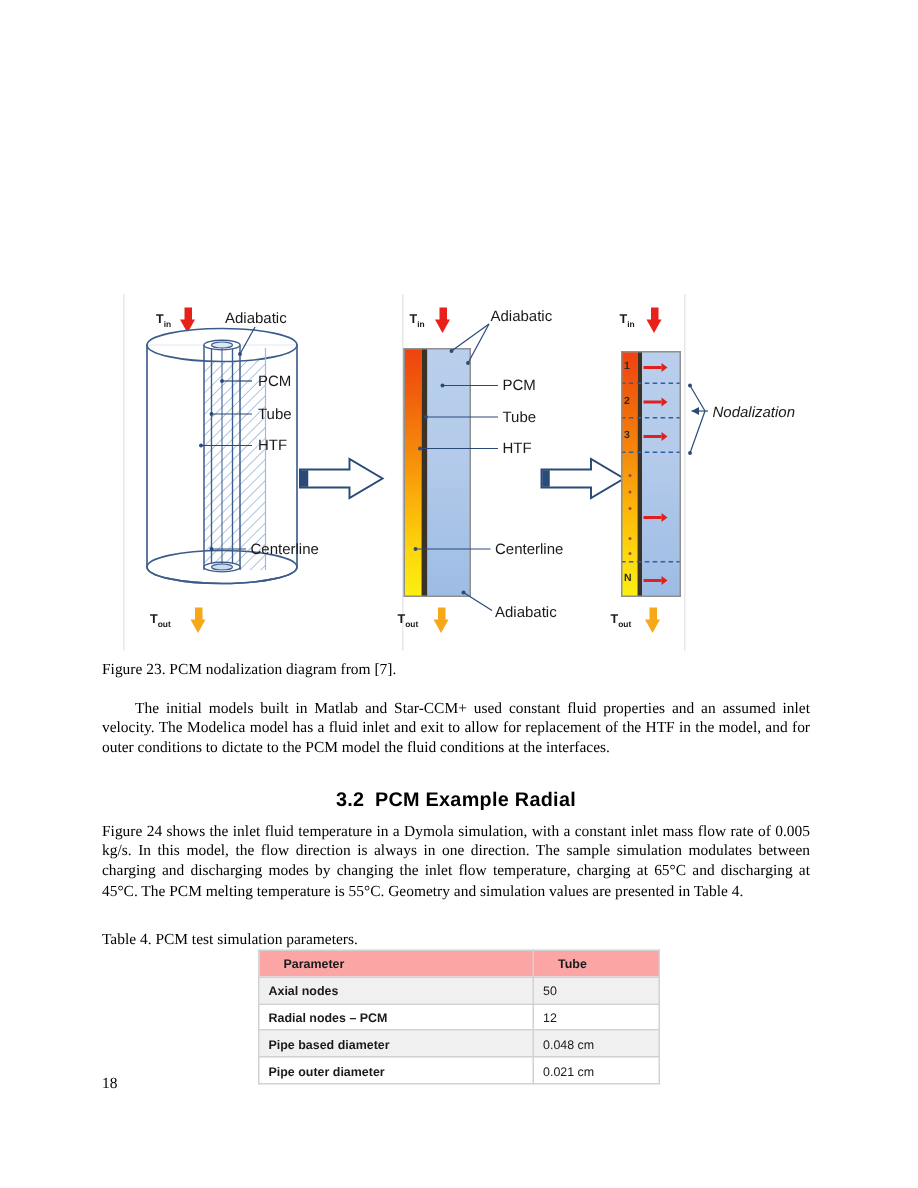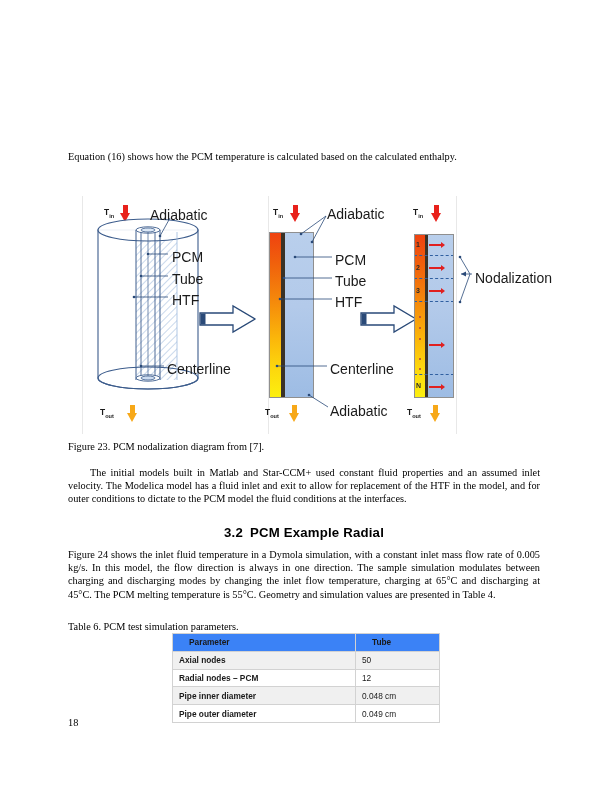--- a/index.html
+++ b/index.html
@@ -69,21 +69,21 @@
   }
   .figure .frame-line {
     position: absolute;
     top: 0; bottom: 0;
     width: 1px;
     background: #e8e8e8;
   }
   .fig-label {
     position: absolute;
     font-family: "Liberation Sans", "DejaVu Sans", sans-serif;
-    font-size: 14px;
+    font-size: 10px;
     color: #1a1a1a;
     white-space: nowrap;
   }
   .tlabel {
     position: absolute;
     font-family: "Liberation Sans", "DejaVu Sans", sans-serif;
     font-size: 8.4px;
     font-weight: 600;
     color: #1a1a1a;
     white-space: nowrap;
@@ -180,29 +180,28 @@
   }
   .tbl td {
     border: 1px solid #d2d2d2;
     padding: 3.4px 6px;
     vertical-align: middle;
     color: #1a1a1a;
   }
   .tbl td.k { font-weight: 700; width: 160px; }
   .tbl td.v { font-weight: 400; }
   .tbl tr.alt td { background: #f0f0f0; }
-  .tbl tr.hdr td { background: #3b82f6; font-weight: 700; padding-left: 16px; }
+  .tbl tr.hdr td { background: #fca5a5; font-weight: 700; padding-left: 16px; }
 </style>
 </head>
 <body>
 
 <div class="page">
 
 
-  <div class="para" id="para-eq16"><span>Equation (16) shows how the PCM temperature is calculated based on the calculated enthalpy.</span></div>
 
   <div class="figure">
 
     <div class="frame-line" style="left:0px;"></div>
     <div class="frame-line" style="left:186px;"></div>
     <div class="frame-line" style="left:374px;"></div>
 
     <div class="tlabel" style="left:22px; top:11px;"><span>T</span><sub>in</sub></div>
     <div class="vArrow red" style="left:38px; top:9px;">
       <div class="shaft"></div>
@@ -379,21 +378,21 @@
           <div class="tip"></div>
         </div>
       <div class="hArrow" style="left:15px; top:152px; width:16px;">
           <div class="ln" style="width:12px;"></div>
           <div class="tip"></div>
         </div>
 
       <div class="outline"></div>
     </div>
 
-    <div class="fig-label" style="left:393px; top:74px;">Nodalization</div>
+    <div class="fig-label" style="left:393px; top:74px;font-style:italic;">Nodalization</div>
 
     <div class="leader" style="left:0; top:0; width:375px; height:238px;">
       <svg width="375" height="238">
         <g stroke="#2a4a78" stroke-width="0.8" fill="none">
           <line x1="388" y1="78" x2="378" y2="61"></line>
           <line x1="388" y1="78" x2="378" y2="106"></line>
           <line x1="390" y1="78" x2="379" y2="78"></line>
         </g>
         <g fill="#2a4a78">
           <circle cx="378" cy="61" r="1.3"></circle>
@@ -412,42 +411,42 @@
   </div>
 
   <div class="para" id="fig-caption">Figure 23. PCM nodalization diagram from [7].</div>
 
   <div class="para" id="para-models"><span class="indent"></span><span>The initial models built in Matlab and Star-CCM+ used constant fluid properties and an assumed inlet velocity. The Modelica model has a fluid inlet and exit to allow for replacement of the HTF in the model, and for outer conditions to dictate to the PCM model the fluid conditions at the interfaces.</span></div>
 
   <h2 class="section-head"><span class="num">3.2</span><span>PCM Example Radial</span></h2>
 
   <div class="para" id="para-example"><span>Figure 24 shows the inlet fluid temperature in a Dymola simulation, with a constant inlet mass flow rate of 0.005 kg/s. In this model, the flow direction is always in one direction. The sample simulation modulates between charging and discharging modes by changing the inlet flow temperature, charging at 65°C and discharging at 45°C. The PCM melting temperature is 55°C. Geometry and simulation values are presented in Table 4.</span></div>
 
-  <div class="para" id="table-caption">Table 6. PCM test simulation parameters.</div>
+  <div class="para" id="table-caption">Table 4. PCM test simulation parameters.</div>
 
   <table class="tbl">
     <tbody>
       <tr class="hdr">
         <td class="k">Parameter</td>
         <td class="v">Tube</td>
       </tr>
       <tr class="alt">
         <td class="k">Axial nodes</td>
         <td class="v">50</td>
       </tr>
       <tr>
         <td class="k">Radial nodes – PCM</td>
         <td class="v">12</td>
       </tr>
       <tr class="alt">
-        <td class="k">Pipe inner diameter</td>
+        <td class="k">Pipe based diameter</td>
         <td class="v">0.048 cm</td>
       </tr>
       <tr>
         <td class="k">Pipe outer diameter</td>
-        <td class="v">0.049 cm</td>
+        <td class="v">0.021 cm</td>
       </tr>
     </tbody>
   </table>
 
   <div class="page-number">18</div>
 
 </div>
 
 </body></html>

